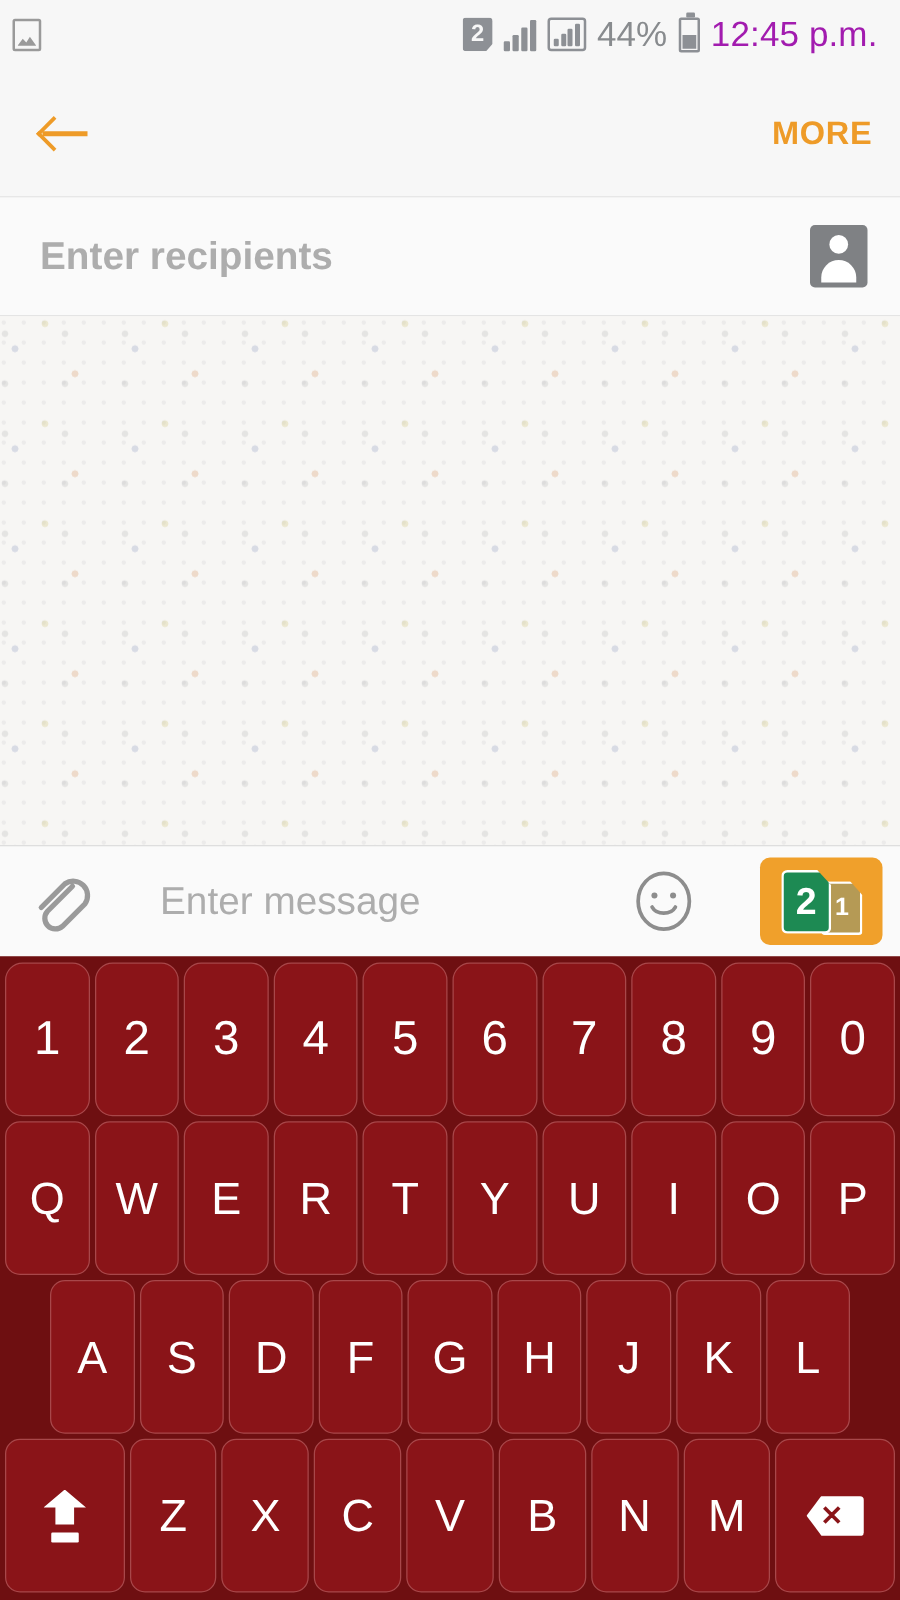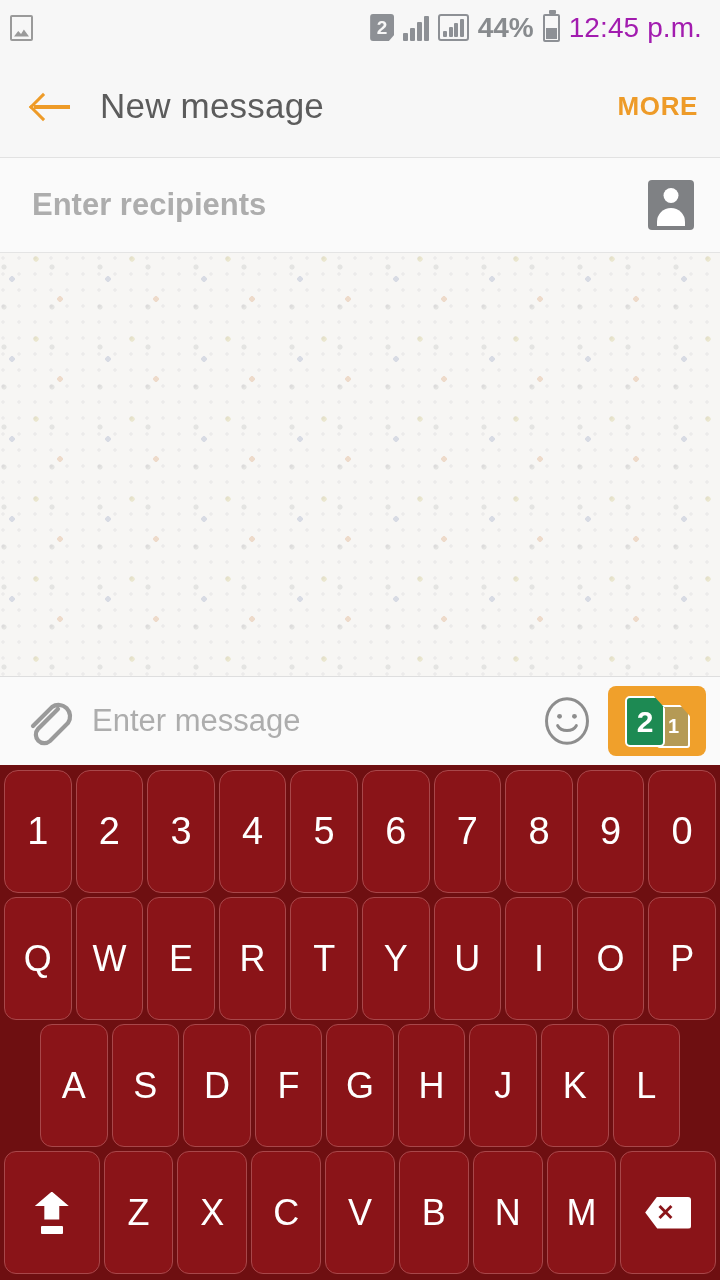--- a/index.html
+++ b/index.html
@@ -15,21 +15,21 @@
   .statusbar{
     height:55px; flex:0 0 55px;
     background:#f7f7f7;
     display:flex; align-items:center;
     padding:0 18px 0 10px;
     color:#8d8d8d;
   }
   .sb-left{ display:flex; align-items:center; gap:10px; }
   .sb-right{ margin-left:auto; display:flex; align-items:center; gap:9px; }
   .sb-time{ font-size:28px; color:#a21caf; letter-spacing:.1px; }
-  .sb-batt-pct{ font-size:28px; color:#888b8e;font-weight:bold; }
+  .sb-batt-pct{ font-size:28px; color:#888b8e; }
 
   .ic-photo{ width:23px; height:26px; border:2.5px solid #9a9a9a; border-radius:2px; position:relative; }
   .ic-photo:after{
     content:""; position:absolute; left:2px; right:2px; bottom:2px; height:9px;
     background:#9a9a9a;
     clip-path:polygon(0 100%, 28% 38%, 47% 72%, 66% 22%, 100% 100%);
   }
   .ic-sim2{
     width:24px;height:27px;background:#8d9095;border-radius:3px;
     color:#f7f7f7;font-size:19px;font-weight:bold;
@@ -123,20 +123,21 @@
       0px 2px;
     border-bottom:1px solid #dedede;
   }
 
   
   .composebar{
     height:88px; flex:0 0 88px;
     background:#fafafa;
     display:flex; align-items:center;
     padding:0 14px 0 20px;
+    gap:36px;
   }
   .clip{ width:56px;height:56px;position:relative;flex:0 0 56px; }
   .clip svg{ position:absolute; inset:0; }
   .compose-input{ flex:1; font-size:31px; color:#adadad; margin-left:16px; }
   .emoji-btn{ width:58px;height:58px;flex:0 0 58px;display:flex;align-items:center;justify-content:center;}
   .sim-send{
     width:98px;height:70px;background:#f0a02b;border-radius:8px;
     display:flex;align-items:center;justify-content:center;position:relative;
     margin-left:12px;flex:0 0 98px;
   }
@@ -278,21 +279,20 @@
       <span class="sb-batt-pct">44%</span>
       <span class="ic-batt"></span>
       <span class="sb-time">12:45 p.m.</span>
     </div>
   </div>
 
   <div class="appbar">
     <div class="back-btn">
       <span class="back-arrow"></span>
     </div>
-    <div class="appbar-title">New message</div>
     <div class="more-btn">MORE</div>
   </div>
 
   <div class="recipients">
     <div class="recipients-input">Enter recipients</div>
     <div class="contact-icon"></div>
   </div>
 
   <div class="msgbody"></div>
 

